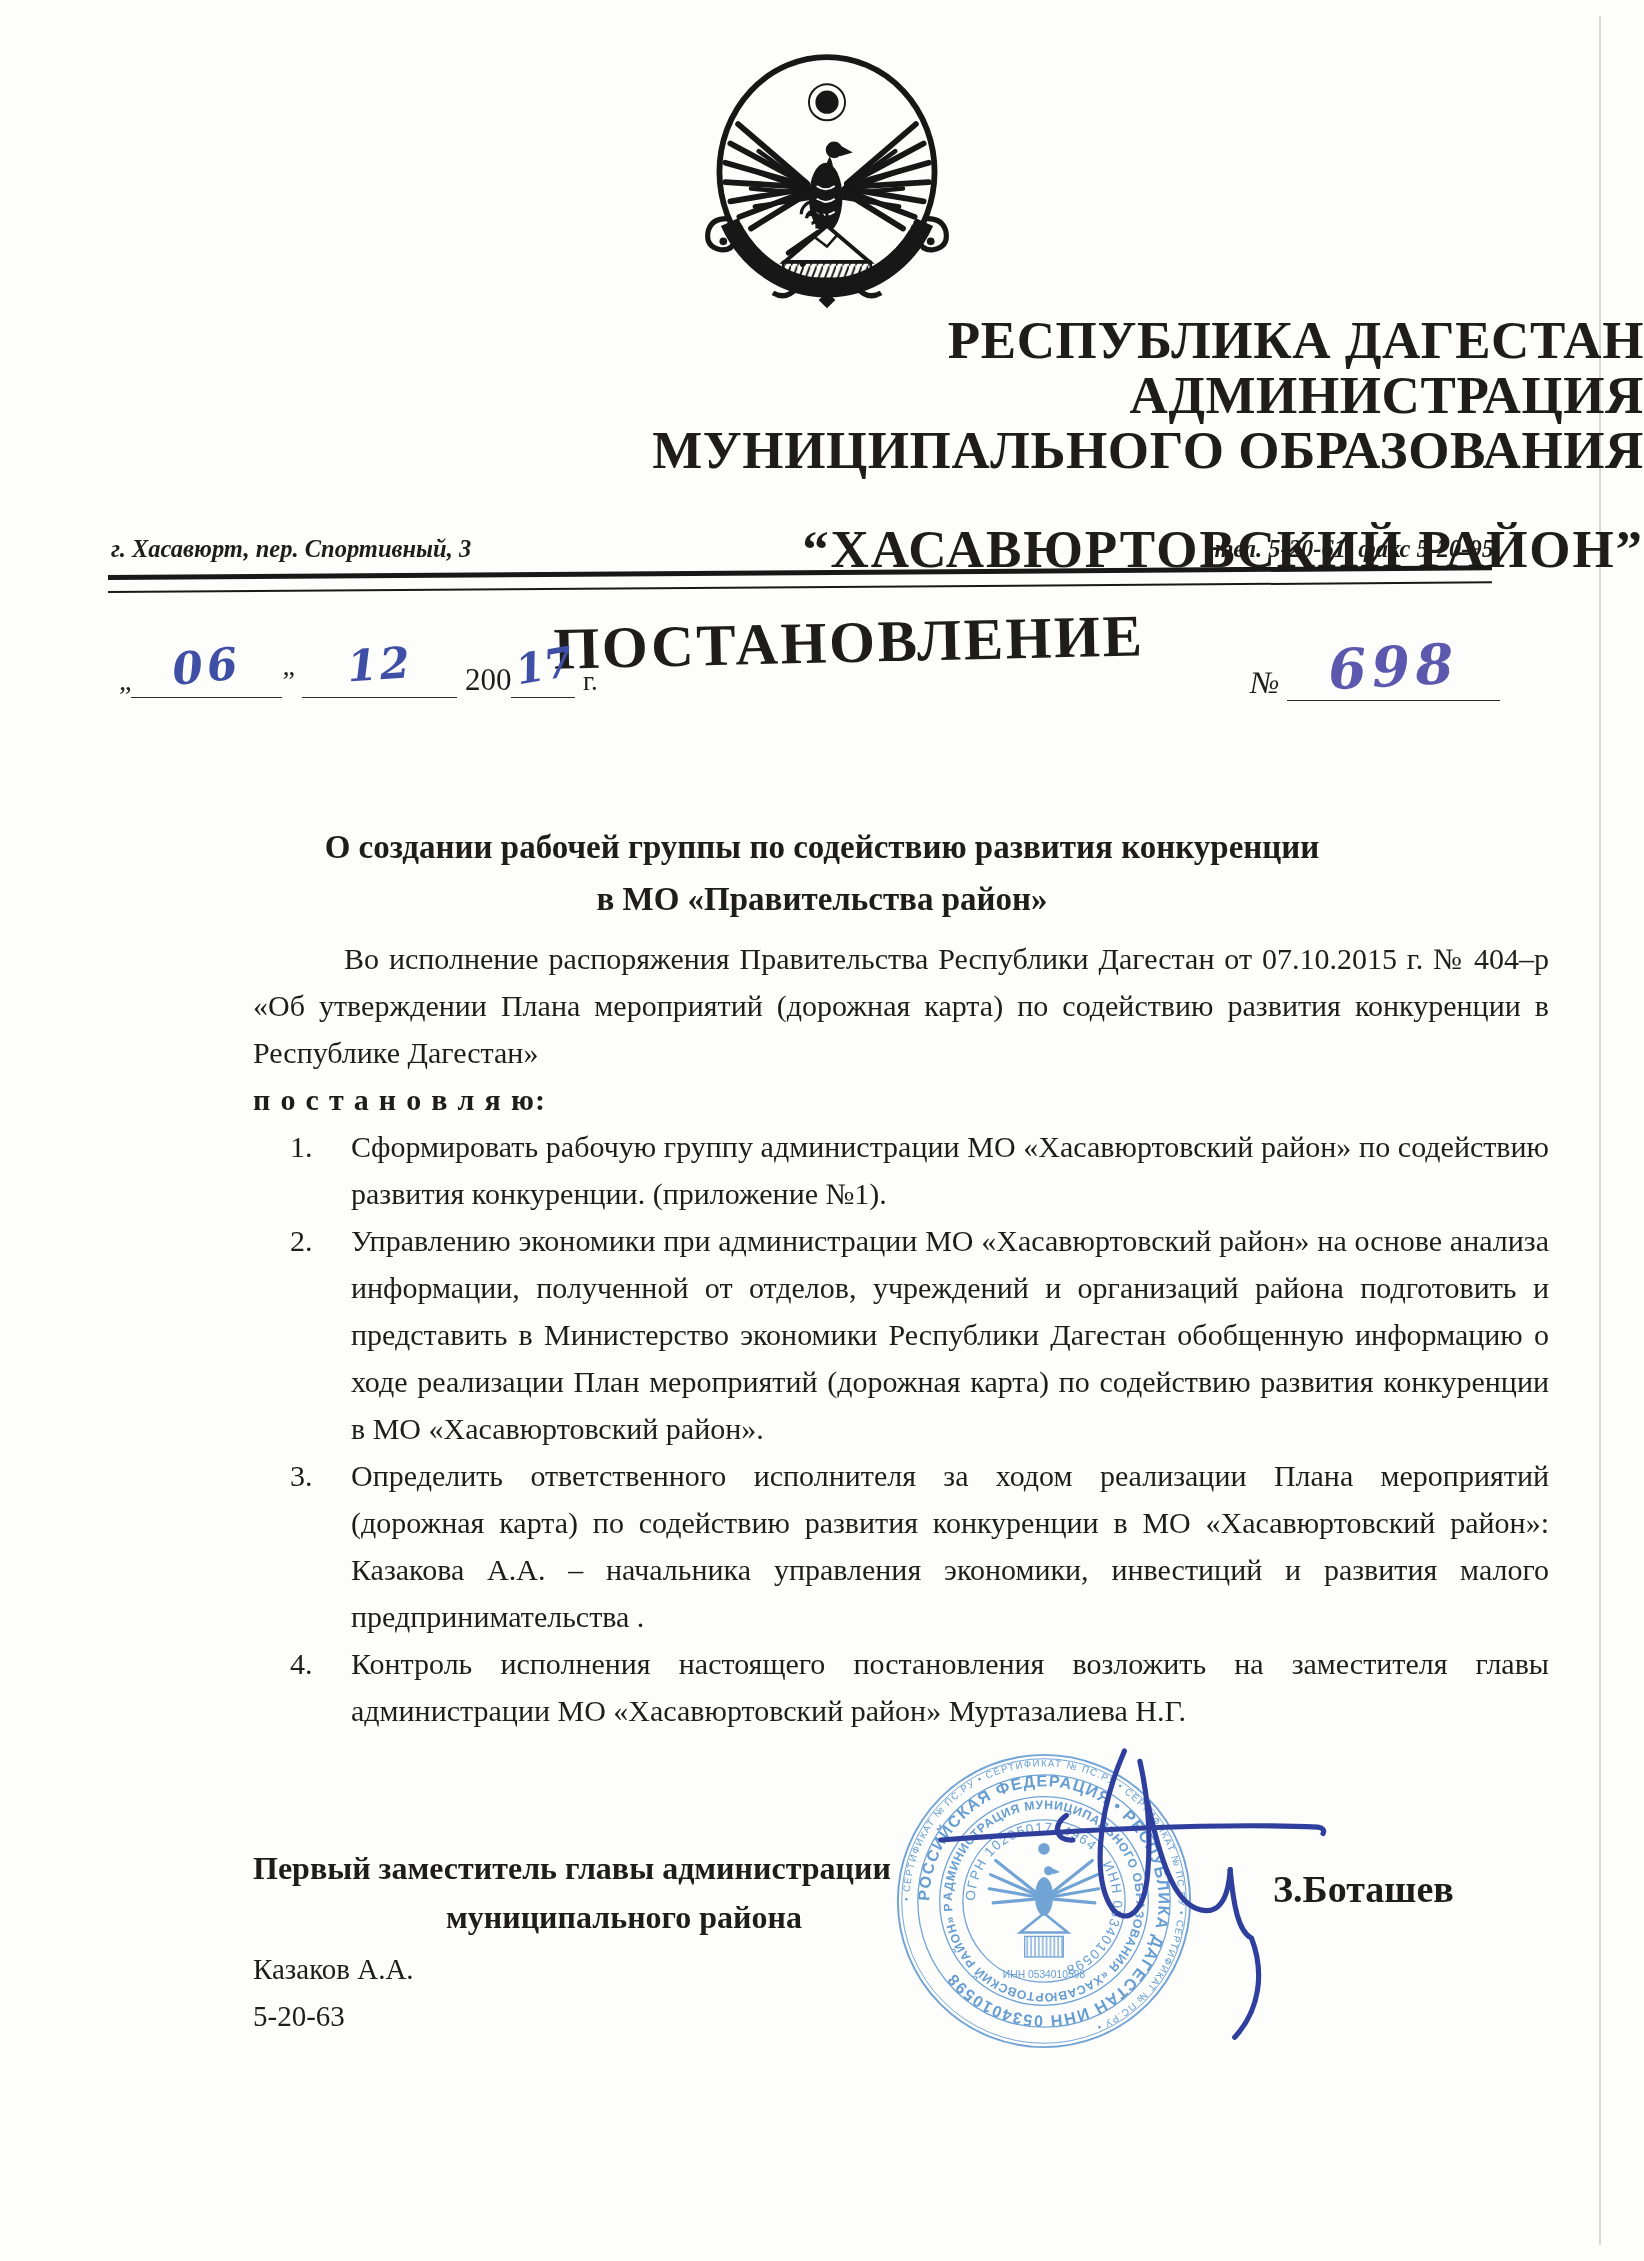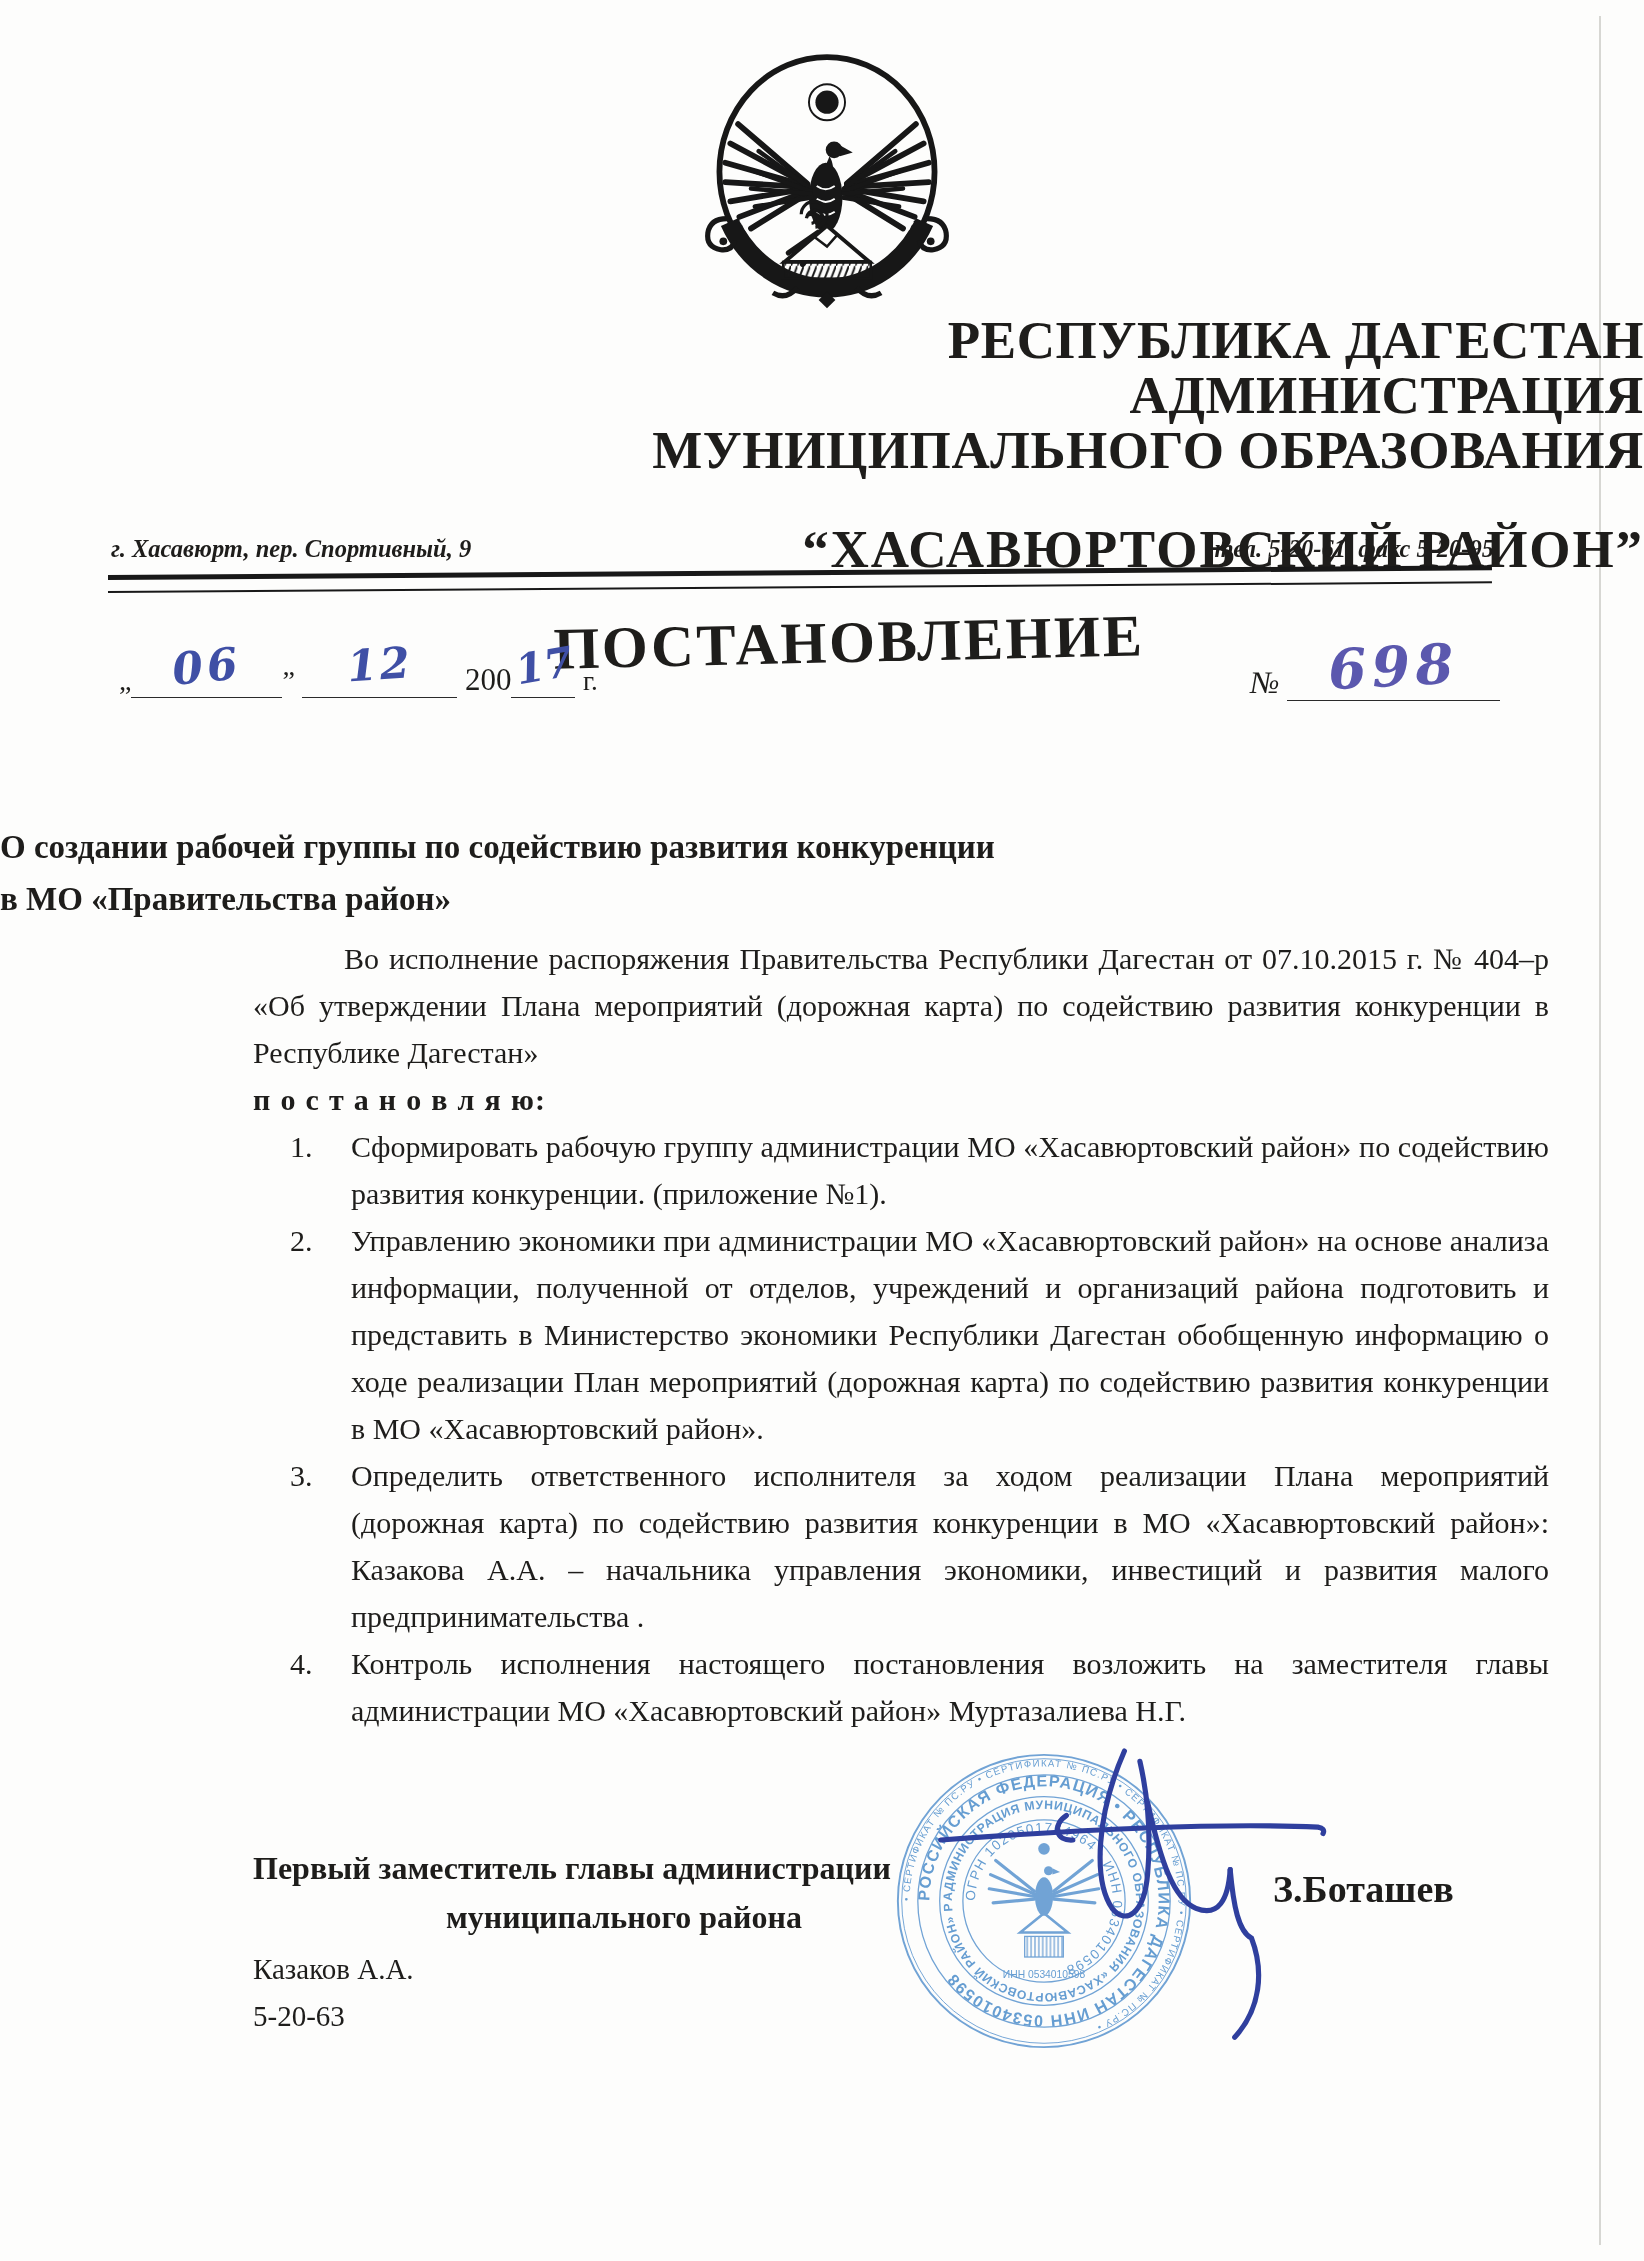--- a/index.html
+++ b/index.html
@@ -33,21 +33,21 @@
   .hand{font-family:"DejaVu Serif",serif;font-style:italic;font-weight:bold;color:#3f4fa5;display:inline-block;}
   .hand-day{font-size:44px;transform:rotate(-6deg) translateY(2.6px);letter-spacing:3.9px;}
   .hand-month{font-size:43px;transform:rotate(-4deg) translateY(1.3px);letter-spacing:2.6px;}
   .hand-year{font-size:41px;transform:rotate(-10deg) translateY(3.9px);}
   .printed-year{font-size:31px;text-align:right;}
   .date-suffix{font-size:27px;}
   .num-group{left:1250px;top:630px;font-size:30px;white-space:nowrap;}
   .num-label{font-style:italic;font-size:31px;}
   .hand-num{font-size:55px;color:#5b58ae;transform:rotate(-3deg) translateY(3.9px);letter-spacing:5.2px;}
   
-  .subject{left:0;right:0;top:821px;text-align:left;font-weight:bold;font-size:33px;line-height:52px;}
+  .subject{left:0;right:0;top:821px;text-align:center;font-weight:bold;font-size:33px;line-height:52px;}
   
   .flow{left:253px;top:935px;width:1296px;font-size:30px;line-height:47px;text-align:justify;}
   .flow p{margin:0;}
   .preamble{text-indent:91px;}
   .resolve{text-align:left;font-weight:bold;letter-spacing:1.3px;}
   .item{position:relative;padding-left:98px;}
   .item .inum{position:absolute;left:37px;top:0;}
   
   .sig-line1{left:253px;top:1850px;font-size:32px;font-weight:bold;z-index:1;}
   .sig-line2{left:446px;top:1899px;font-size:32px;font-weight:bold;z-index:1;}
@@ -146,21 +146,21 @@
   </svg>
 
   <div class="abs org-header">
     <div>РЕСПУБЛИКА ДАГЕСТАН</div>
     <div>АДМИНИСТРАЦИЯ</div>
     <div>МУНИЦИПАЛЬНОГО ОБРАЗОВАНИЯ</div>
     <div class="l4">“ХАСАВЮРТОВСКИЙ РАЙОН”</div>
   </div>
 
   <div class="abs addr-row">
-    <span>г. Хасавюрт, пер. Спортивный, 9</span>
+    <span>г. Хасавюрт, пер. Спортивный, 3</span>
     <span>тел. 5-20-61, факс 5-20-95</span>
   </div>
 
   <div class="abs rule rule1"></div>
   <div class="abs rule rule2"></div>
 
   <div class="abs doc-title">ПОСТАНОВЛЕНИЕ</div>
 
   <div class="abs date-group">
     <span class="q">„</span><span class="blank b-day"><span class="hand hand-day">06</span></span><span class="q">”</span>

